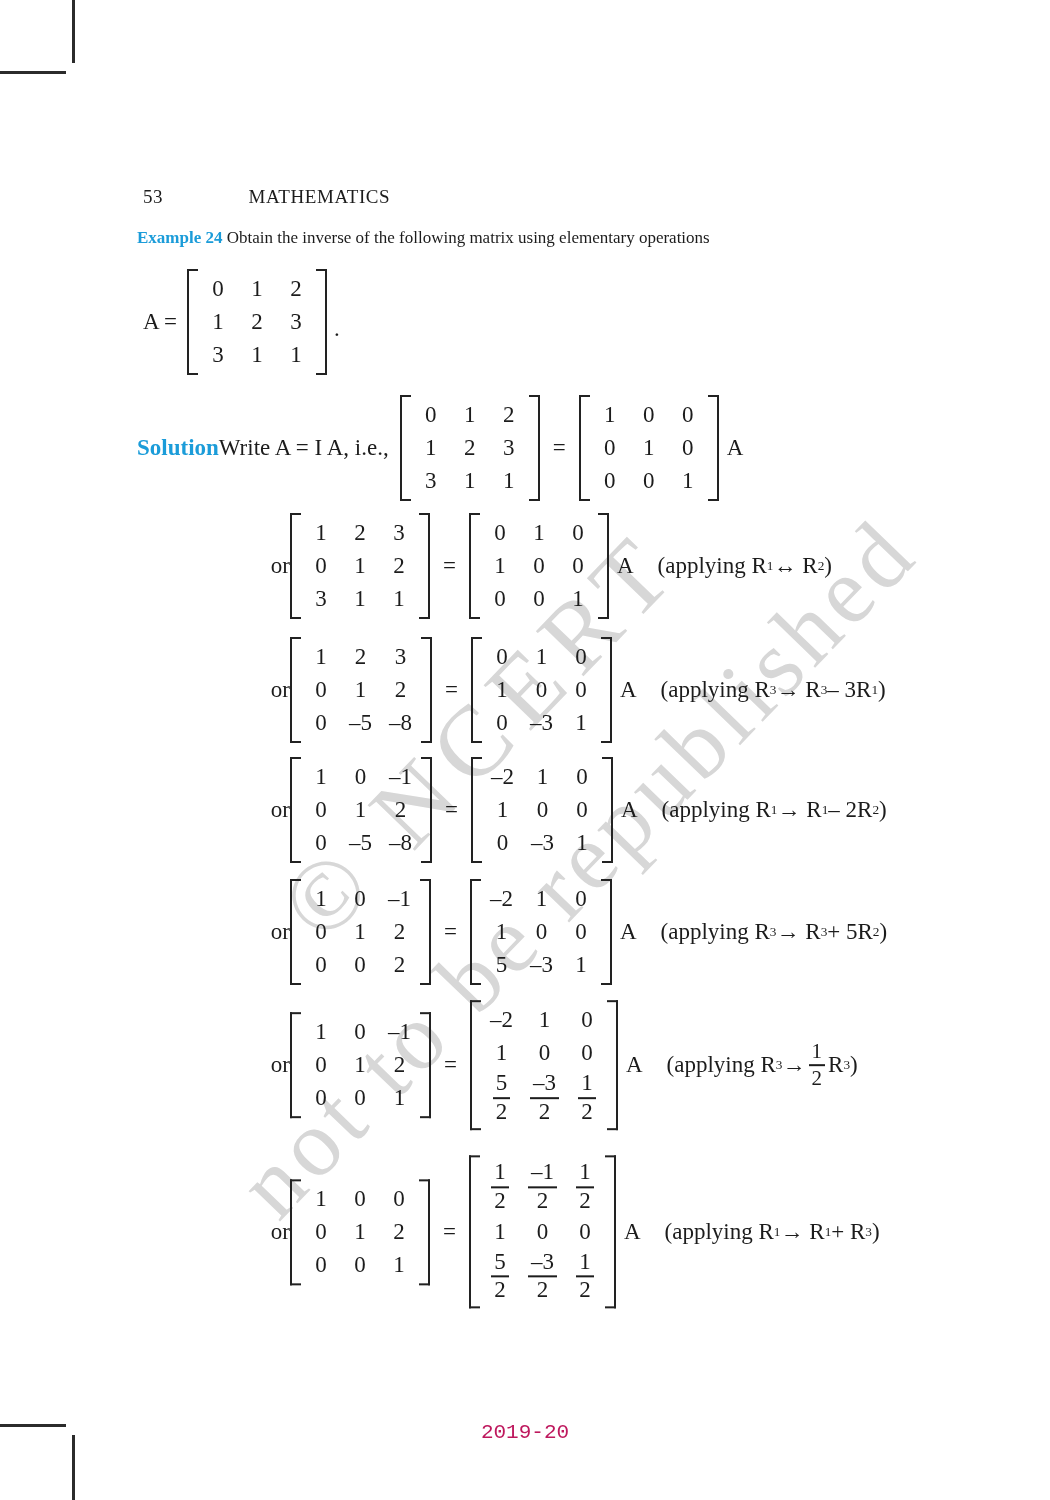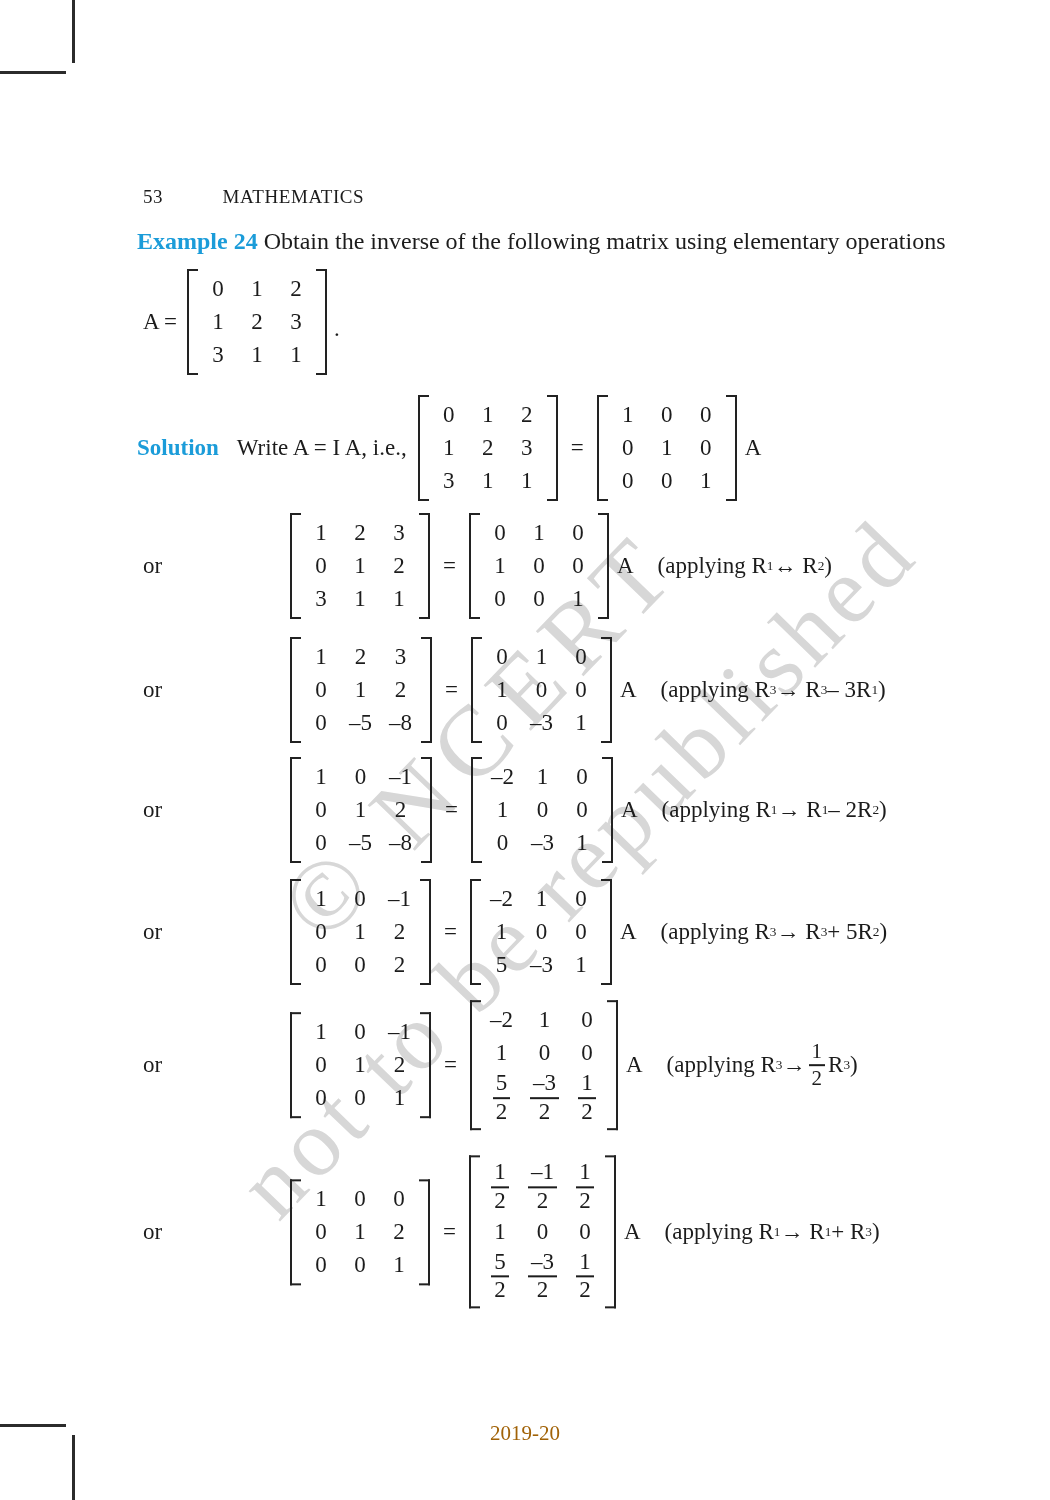--- a/index.html
+++ b/index.html
@@ -24,23 +24,23 @@
     transform:translate(-50%,-50%) rotate(-46deg);
     z-index:0; user-select:none;
   }
   .wm1 { left:480px; top:735px; font-size:100px; letter-spacing:14px; }
   .wm2 { left:577px; top:868px; font-size:95px; letter-spacing:6px; }
 
   .content-layer { position:absolute; inset:0; z-index:1; }
 
   .header { position:absolute; left:143px; top:186px; font-size:19px; letter-spacing:0.6px; }
   .header .pno { display:inline-block; }
-  .header .rhead { display:inline-block; margin-left:54px; }
-
-  .example-line { position:absolute; left:137px; top:228px; font-size:24px; white-space:nowrap; }
+  .header .rhead { display:inline-block; margin-left:80px; }
+
+  .example-line { position:absolute; left:137px; top:228px; font-size:17px; white-space:nowrap; }
   .blue { color:#1b9cd9; font-weight:bold; }
 
   .eqrow {
     position:absolute; display:flex; align-items:center;
     transform:translateY(-50%); font-size:23px; white-space:nowrap;
   }
 
   
   .matrix { display:inline-flex; align-items:stretch; }
   .matrix::before { content:""; width:9px; border:2px solid #222; border-right:none; }
@@ -51,36 +51,36 @@
   }
   .mcell { min-width:22px; text-align:center; line-height:30px; font-size:23px;
            display:flex; justify-content:center; }
 
   .frac { display:inline-flex; flex-direction:column; align-items:center;
           vertical-align:middle; line-height:1.08; }
   .frac .num { border-bottom:2px solid #1c1c1c; padding:0 3px 1px; }
   .frac .den { padding-top:1px; }
   .note .frac { font-size:21px; margin:0 3px; }
 
-  .or { width:147px; }
+  .or { width:147px;text-align:right; }
   .eq { margin:0 13px; }
   .suffix { margin-left:8px; }
   .note { margin-left:24px; display:inline-flex; align-items:center; }
   .mlabel { margin-right:10px; }
   .period { margin-left:7px; align-self:center; margin-top:14px; }
   .intro { margin-right:11px; }
-  .sol-label { margin-right:18px; }
+  .sol-label { margin-right:0; }
 
   sub { font-size:58%; line-height:0; vertical-align:-18%; }
 
   .footer {
     position:absolute; left:0; top:1421px; width:100%;
     text-align:center; font-size:21px;
-    font-family:Liberation Serif, serif;
-    color:#a16207;
+    font-family:Liberation Mono, monospace;
+    color:#be185d;
   }
 </style>
 </head>
 <body>
 
 <div class="page">
 
   <div class="crop tl-v"></div>
   <div class="crop tl-h"></div>
   <div class="crop bl-h"></div>

